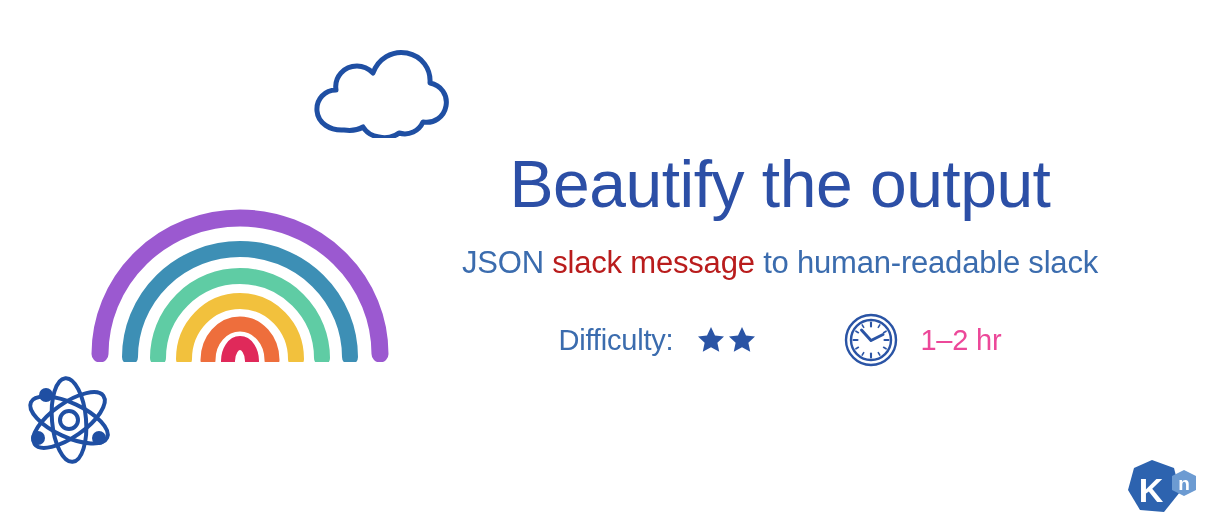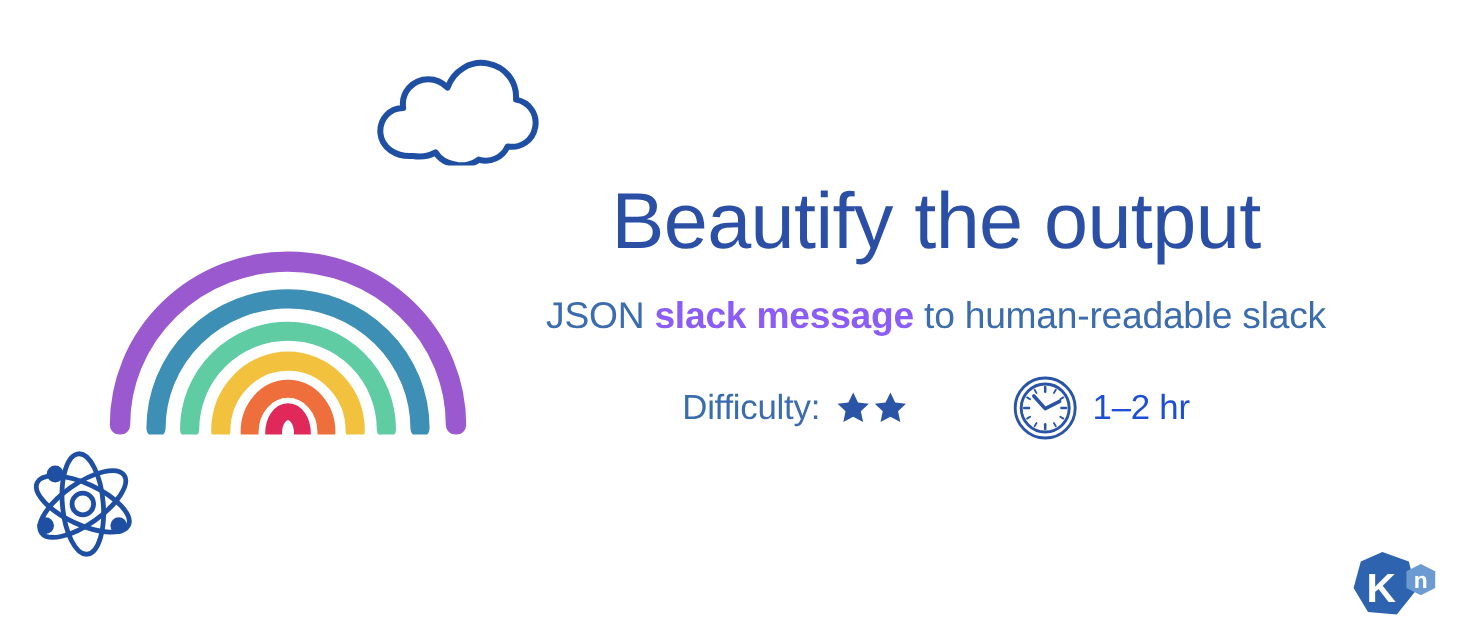--- a/index.html
+++ b/index.html
@@ -55,51 +55,51 @@
     font-size: 31px;
     font-weight: 400;
     line-height: 1.5;
     letter-spacing: -0.2px;
   }
   .subtitle-line {
     display: block;
     white-space: nowrap;
   }
   .subtitle-strong {
-    font-weight: 700;
-    color: #8b5cf6;
+    font-weight: 400;
+    color: #b91c1c;
   }
 
   
   #meta-row {
     margin-top: 26px;
     display: flex;
     align-items: center;
     justify-content: center;
     gap: 86px;
   }
   .meta-item {
     display: flex;
     align-items: center;
-    gap: 11px;
+    gap: 21px;
     color: #3B6CAE;
     font-size: 29px;
     font-weight: 400;
     letter-spacing: -0.2px;
     white-space: nowrap;
   }
   #difficulty-label { color: #3B6CAE; }
   #difficulty-stars {
     display: inline-flex;
     align-items: center;
     gap: 1px;
     margin-left: 2px;
   }
   #clock-icon { display: block; flex: none; }
-  #duration-text { color: #1d4ed8; }
+  #duration-text { color: #ec4899; }
 
   
   #logo-badge {
     position: absolute;
     right: 14px;
     bottom: 8px;
     width: 78px;
     height: 70px;
   }
 </style>

